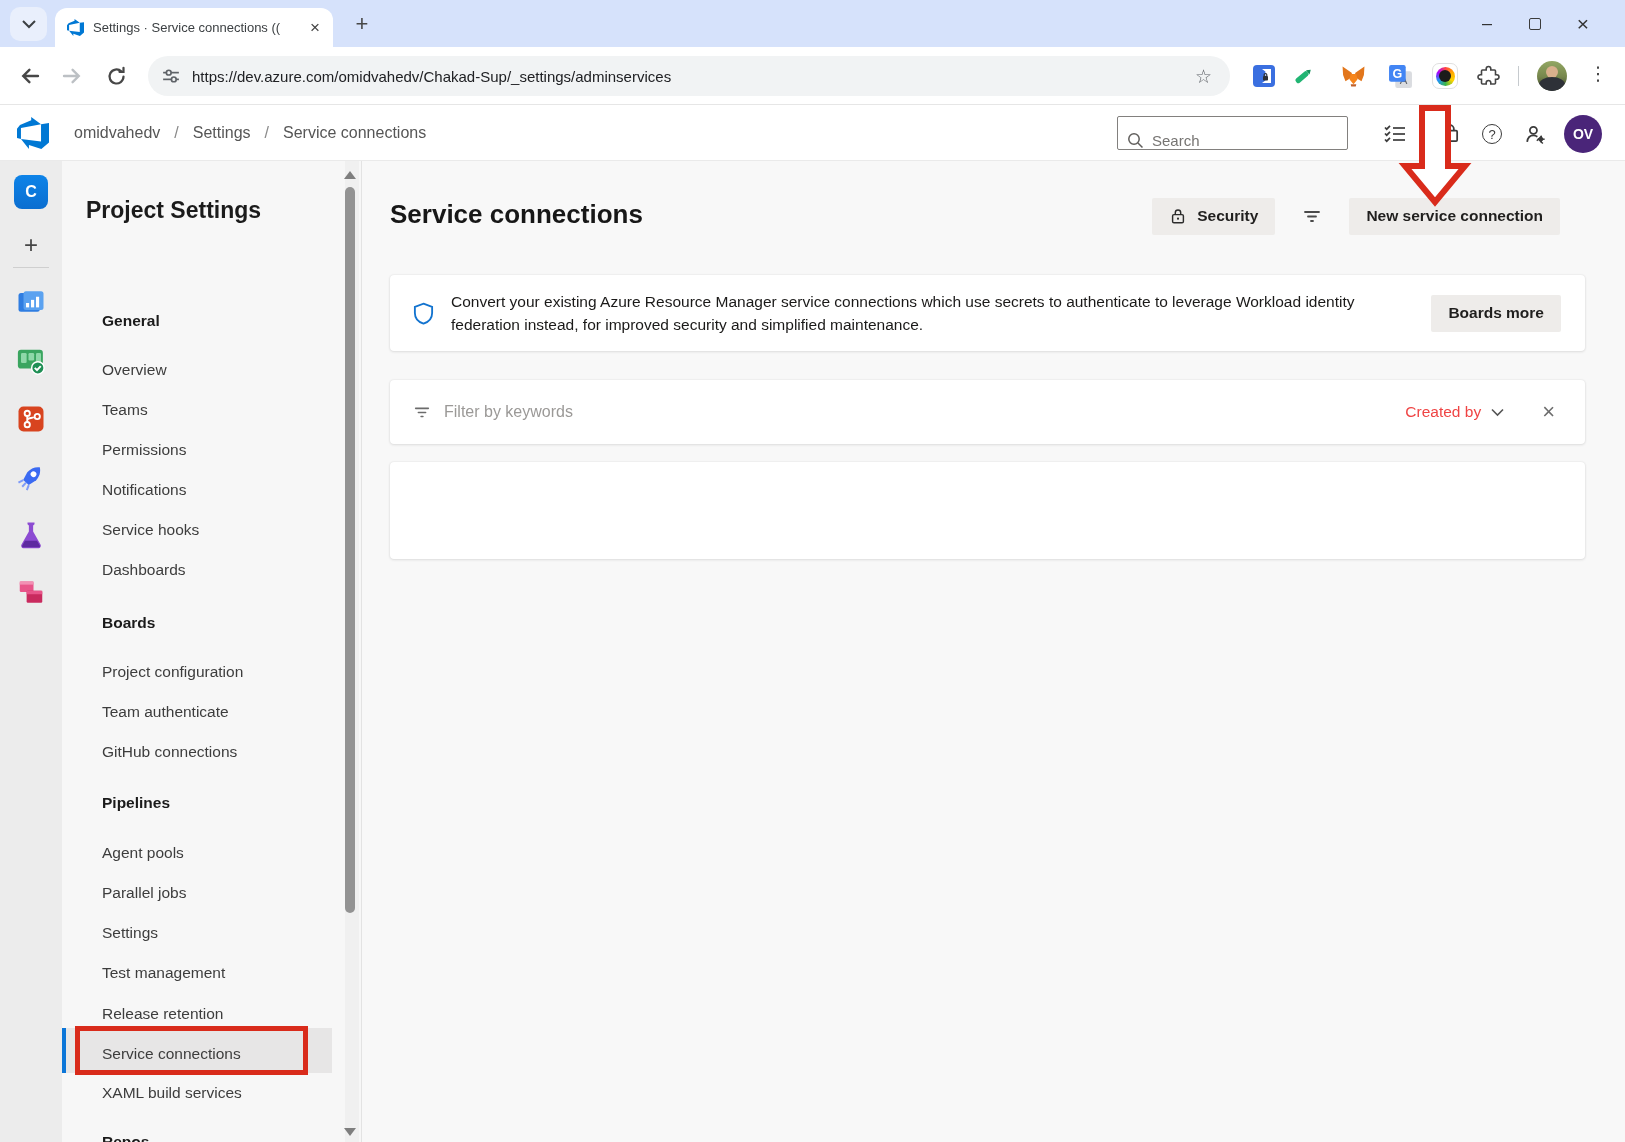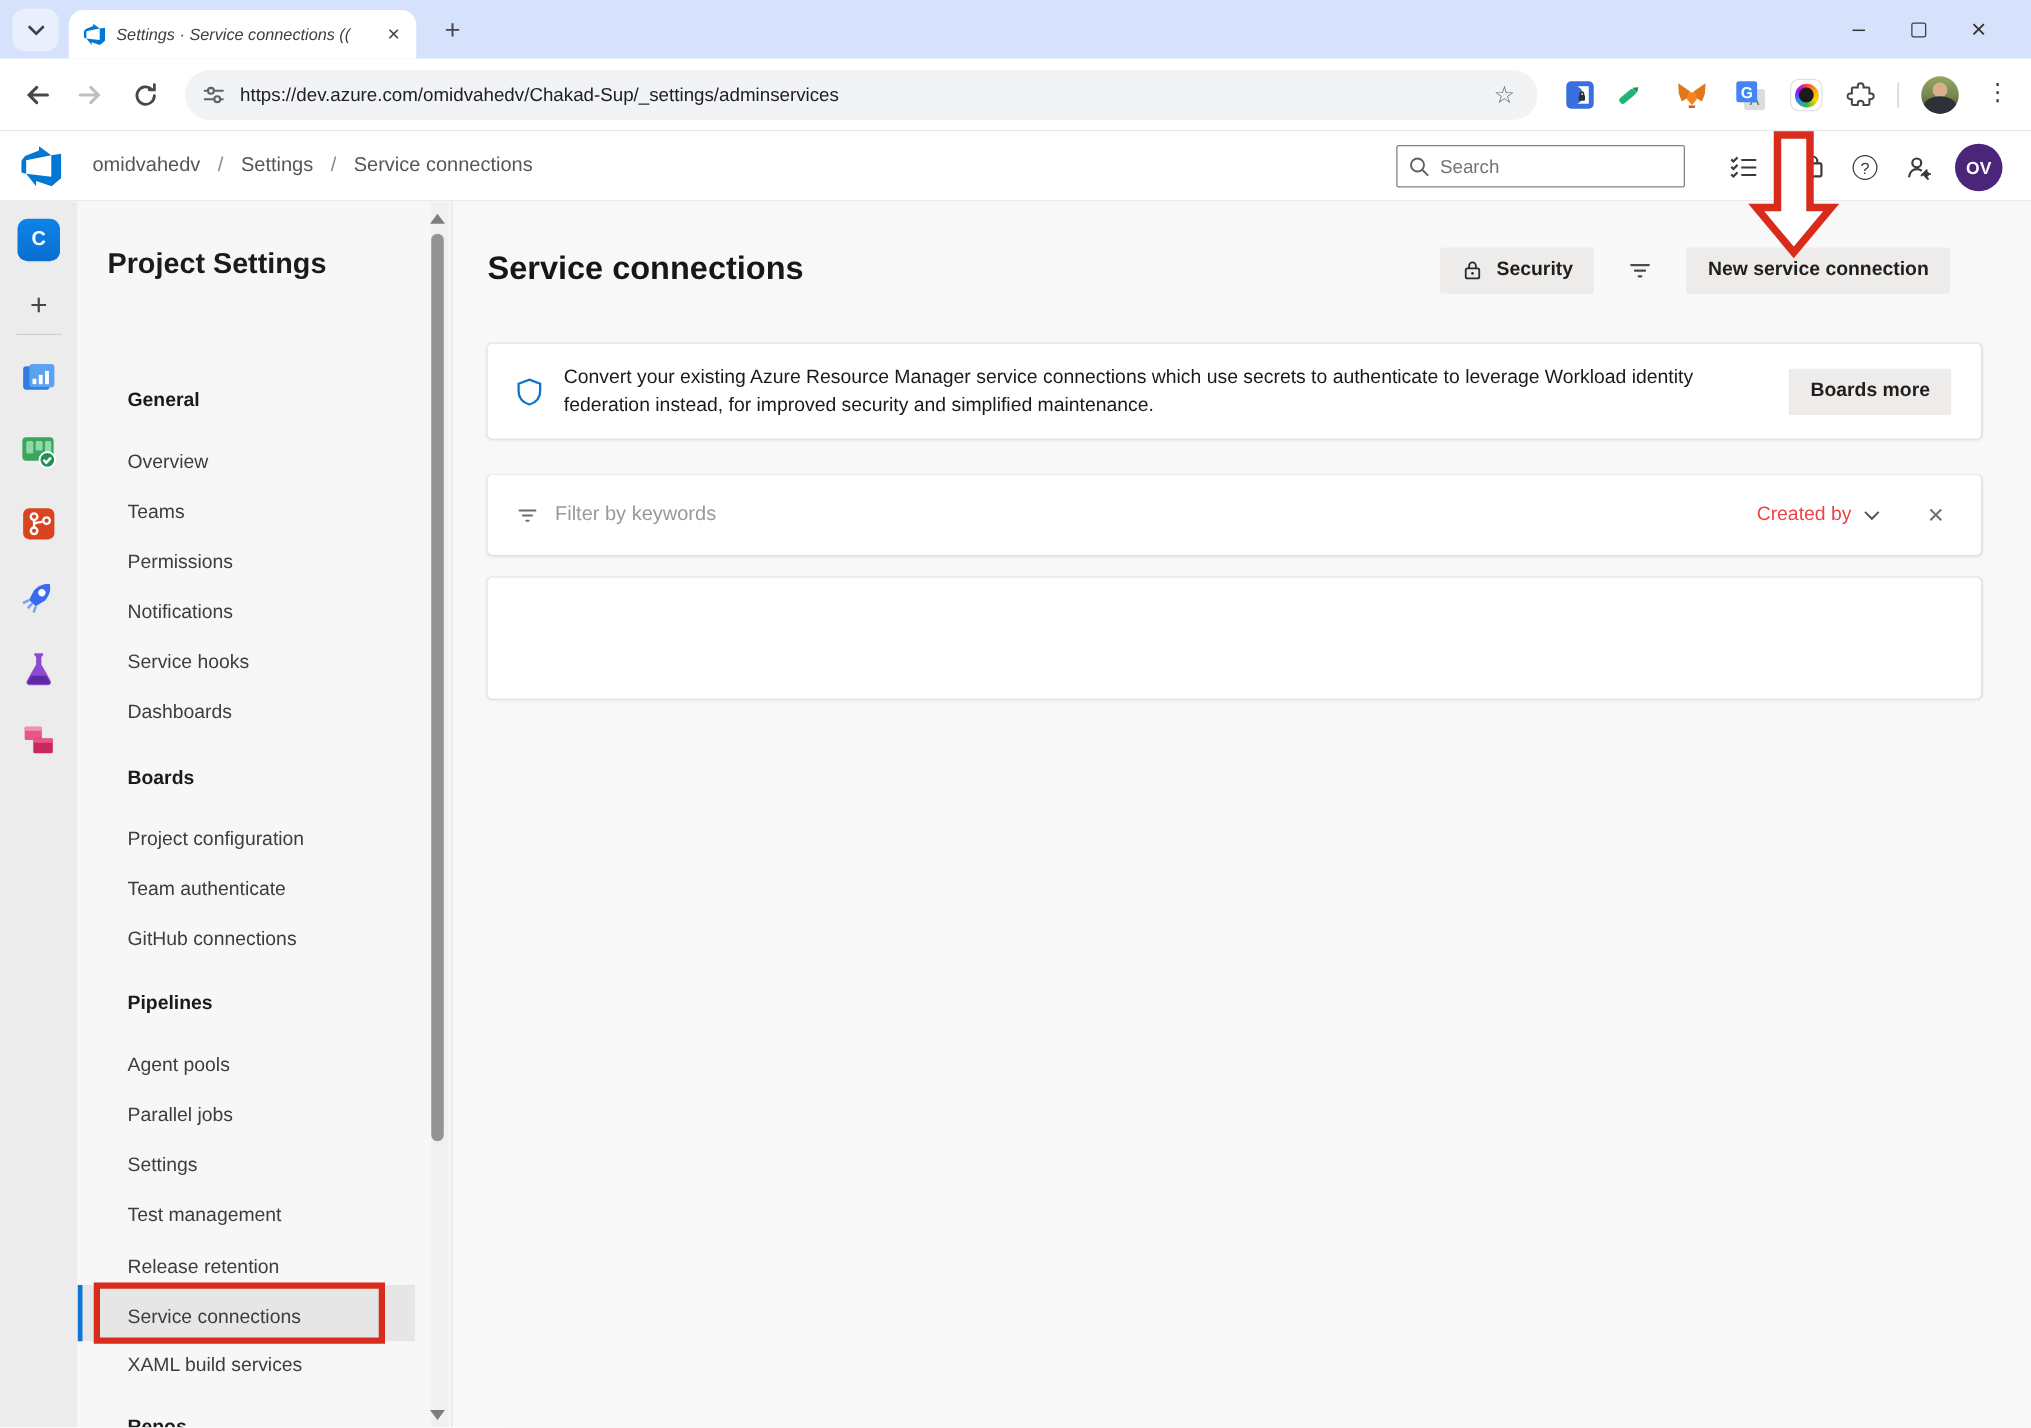--- a/index.html
+++ b/index.html
@@ -3,21 +3,21 @@
 <meta charset="utf-8">
 <style>
   * { margin:0; padding:0; box-sizing:border-box; }
   body { font-family:"Liberation Sans",sans-serif; background:#fff; }
   .screen { position:relative; width:1625px; height:1142px; overflow:hidden; background:#f8f8f8; }
 
   
   .tabstrip { position:absolute; left:0; top:0; width:1625px; height:47px; background:#d6e2fb; }
   .tab-search-btn { position:absolute; left:10px; top:7px; width:37px; height:34px; border-radius:10px; background:#e9effc; display:flex; align-items:center; justify-content:center; cursor:pointer; }
   .tab { position:absolute; left:55px; top:8px; width:278px; height:39px; background:#fff; border-radius:12px 12px 0 0; display:flex; align-items:center; padding:0 10px 0 12px; }
-  .tab-title { flex:1; font-size:13px; color:#3c4043; white-space:nowrap; overflow:hidden; margin-left:9px;font-style:italic; }
+  .tab-title { flex:1; font-size:13px; color:#3c4043; white-space:nowrap; overflow:hidden; margin-left:9px; }
   .tab-close { font-size:17px; color:#444; line-height:1; padding:0 3px; cursor:pointer; }
   .newtab { position:absolute; left:347px; top:9px; width:30px; height:30px; font-size:22px; color:#474747; display:flex; align-items:center; justify-content:center; cursor:pointer; }
   .win-controls { position:absolute; right:18px; top:0; height:47px; display:flex; }
   .win-btn { width:48px; height:47px; display:flex; align-items:center; justify-content:center; color:#333; font-size:18px; cursor:pointer; }
   .win-max-glyph { width:12px; height:12px; border:1.5px solid #3c3c3c; border-radius:2px; }
   .win-close-glyph { font-size:21px; }
 
   .toolbar { position:absolute; left:0; top:47px; width:1625px; height:58px; background:#fff; border-bottom:1px solid #e6e6e6; }
   .nav-btn { position:absolute; top:17px; width:24px; height:24px; display:flex; align-items:center; justify-content:center; cursor:pointer; }
   .url-pill { position:absolute; left:148px; top:9px; width:1082px; height:40px; border-radius:20px; background:#f1f3f4; display:flex; align-items:center; padding:0 14px; }
@@ -29,21 +29,21 @@
   .chrome-avatar .face { position:absolute; left:9px; top:5px; width:12px; height:12px; border-radius:50%; background:#d9b08c; }
   .chrome-avatar .body { position:absolute; left:2px; top:16px; width:26px; height:16px; border-radius:50% 50% 0 0; background:#2e3138; }
   .menu-dots { position:absolute; left:1586px; top:15px; width:24px; height:28px; font-size:19px; color:#444; text-align:center; cursor:pointer; letter-spacing:0; }
 
   
   .ado-header { position:absolute; left:0; top:105px; width:1625px; height:56px; background:#fff; border-bottom:1px solid #eaeaea; z-index:2; }
   .ado-logo { position:absolute; left:17px; top:12px; }
   .breadcrumb { position:absolute; left:74px; top:0; height:56px; display:flex; align-items:center; gap:14px; font-size:16px; color:#565656; }
   .breadcrumb .sep { color:#8a8a8a; }
   .breadcrumb a { cursor:pointer; }
-  .ado-search { position:absolute; left:1117px; top:11px; width:231px; height:34px; border:1px solid #82807e; border-radius:2px; background:#fff; display:flex; align-items:center; padding:12px 9px; }
+  .ado-search { position:absolute; left:1117px; top:11px; width:231px; height:34px; border:1px solid #82807e; border-radius:2px; background:#fff; display:flex; align-items:flex-end; padding:0 9px; }
   .ado-search input { border:none; outline:none; flex:1; margin-left:8px; font-size:15px; font-family:"Liberation Sans",sans-serif; color:#333; background:transparent; }
   .ado-search input::placeholder { color:#767472; }
   .hdr-icon { position:absolute; top:16px; width:26px; height:26px; display:flex; align-items:center; justify-content:center; cursor:pointer; color:#3b3b3b; }
   .help-circle { width:20px; height:20px; border:1.5px solid #3b3b3b; border-radius:50%; font-size:13px; display:flex; align-items:center; justify-content:center; color:#3b3b3b; }
   .ado-avatar { position:absolute; left:1564px; top:10px; width:38px; height:38px; border-radius:50%; background:#4a2579; color:#fff; font-size:14px; font-weight:bold; display:flex; align-items:center; justify-content:center; cursor:pointer; }
 
   
   .rail { position:absolute; left:0; top:161px; width:62px; bottom:0; background:#ececec; z-index:1; }
   .rail-item { position:absolute; left:0; width:62px; display:flex; justify-content:center; cursor:pointer; }
   .proj-tile { left:14px; width:34px; height:34px; border-radius:8px; background:linear-gradient(180deg,#0d83e8,#0b6ed0); color:#fff; font-weight:bold; font-size:16px; display:flex; align-items:center; justify-content:center; position:absolute; cursor:pointer; }

